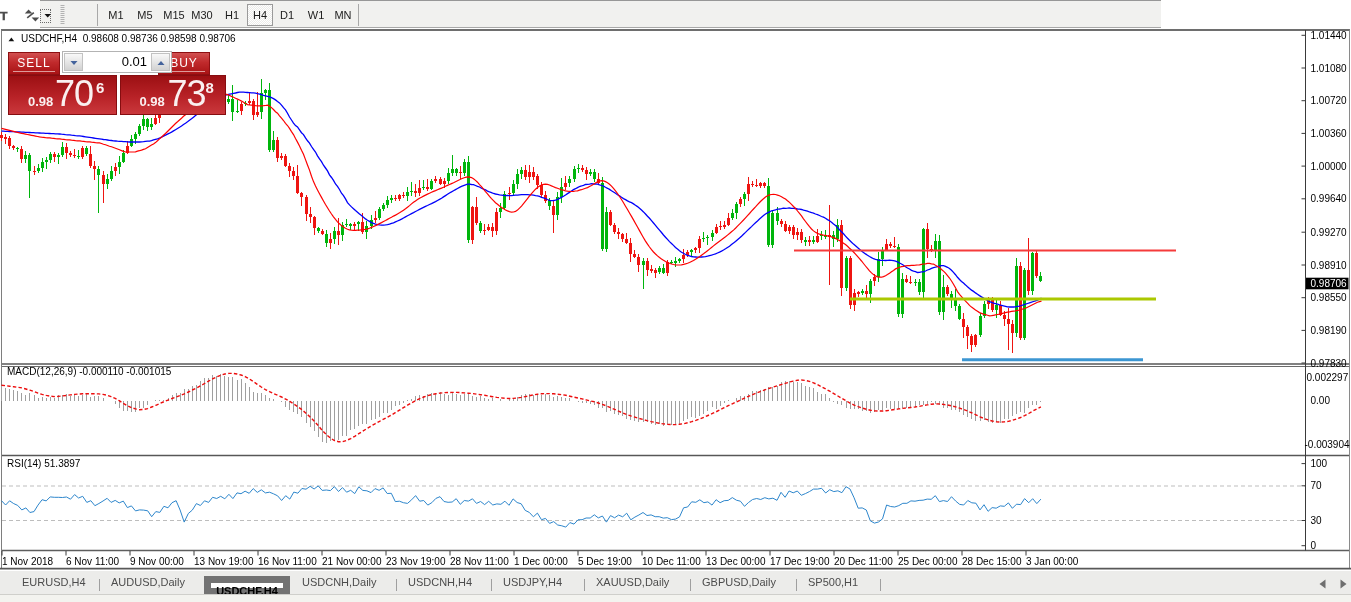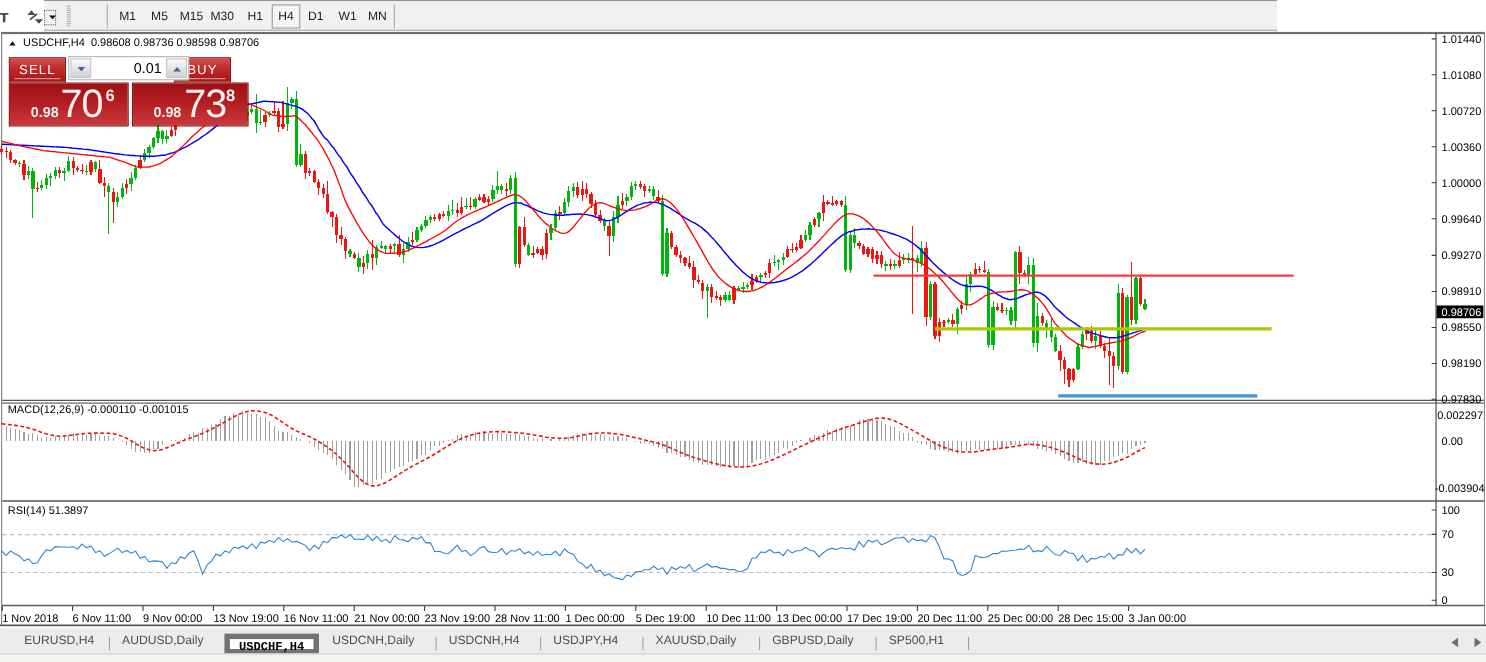--- a/index.html
+++ b/index.html
@@ -32,22 +32,22 @@
 .pricebox { position:absolute; top:24px; height:40px; background:linear-gradient(180deg,#9c1013 0%,#b82227 55%,#ca383c 100%); border:1px solid #860d10; color:#faf0f0; }
 .pb98 { position:absolute; left:19px; bottom:5px; font-size:13px; font-weight:bold; }
 .pbbig { position:absolute; bottom:-1px; font-size:36px; letter-spacing:-1px; }
 .pbsup { position:absolute; top:3px; font-size:15px; font-weight:bold; }
 
 #tabbar { position:absolute; left:0; top:570px; width:1351px; height:24px;
   background:#ececea; border-top:1px solid #fff; }
 .tab { position:absolute; top:5px; font-size:11px; color:#4c4c4c; white-space:nowrap; }
 .tsep { position:absolute; top:8px; width:1px; height:12px; background:#9f9f9f; }
 #activetab { position:absolute; left:204px; top:5px; width:86px; height:19px;
-  background:#fff; border:5px solid #737373; color:#000; font-size:11px;
-  font-weight:bold; text-align:center; line-height:17px;font-family:Liberation Mono, monospace; }
+  background:#fff; border:7px solid #737373; color:#000; font-size:11px;
+  font-weight:bold; text-align:center; line-height:17px; }
 #statusstrip { position:absolute; left:0; top:594px; width:1351px; height:8px;
   background:#f3f3ef; border-top:1px solid #cfcfcb; }
 </style>
 </head>
 <body>
 <div id="toolbar">
   <div id="ticon"></div>
   <div id="h4sel"></div>
   <div class="vsep" style="left:57px"></div>
   <div class="vsep" style="left:318px"></div>

